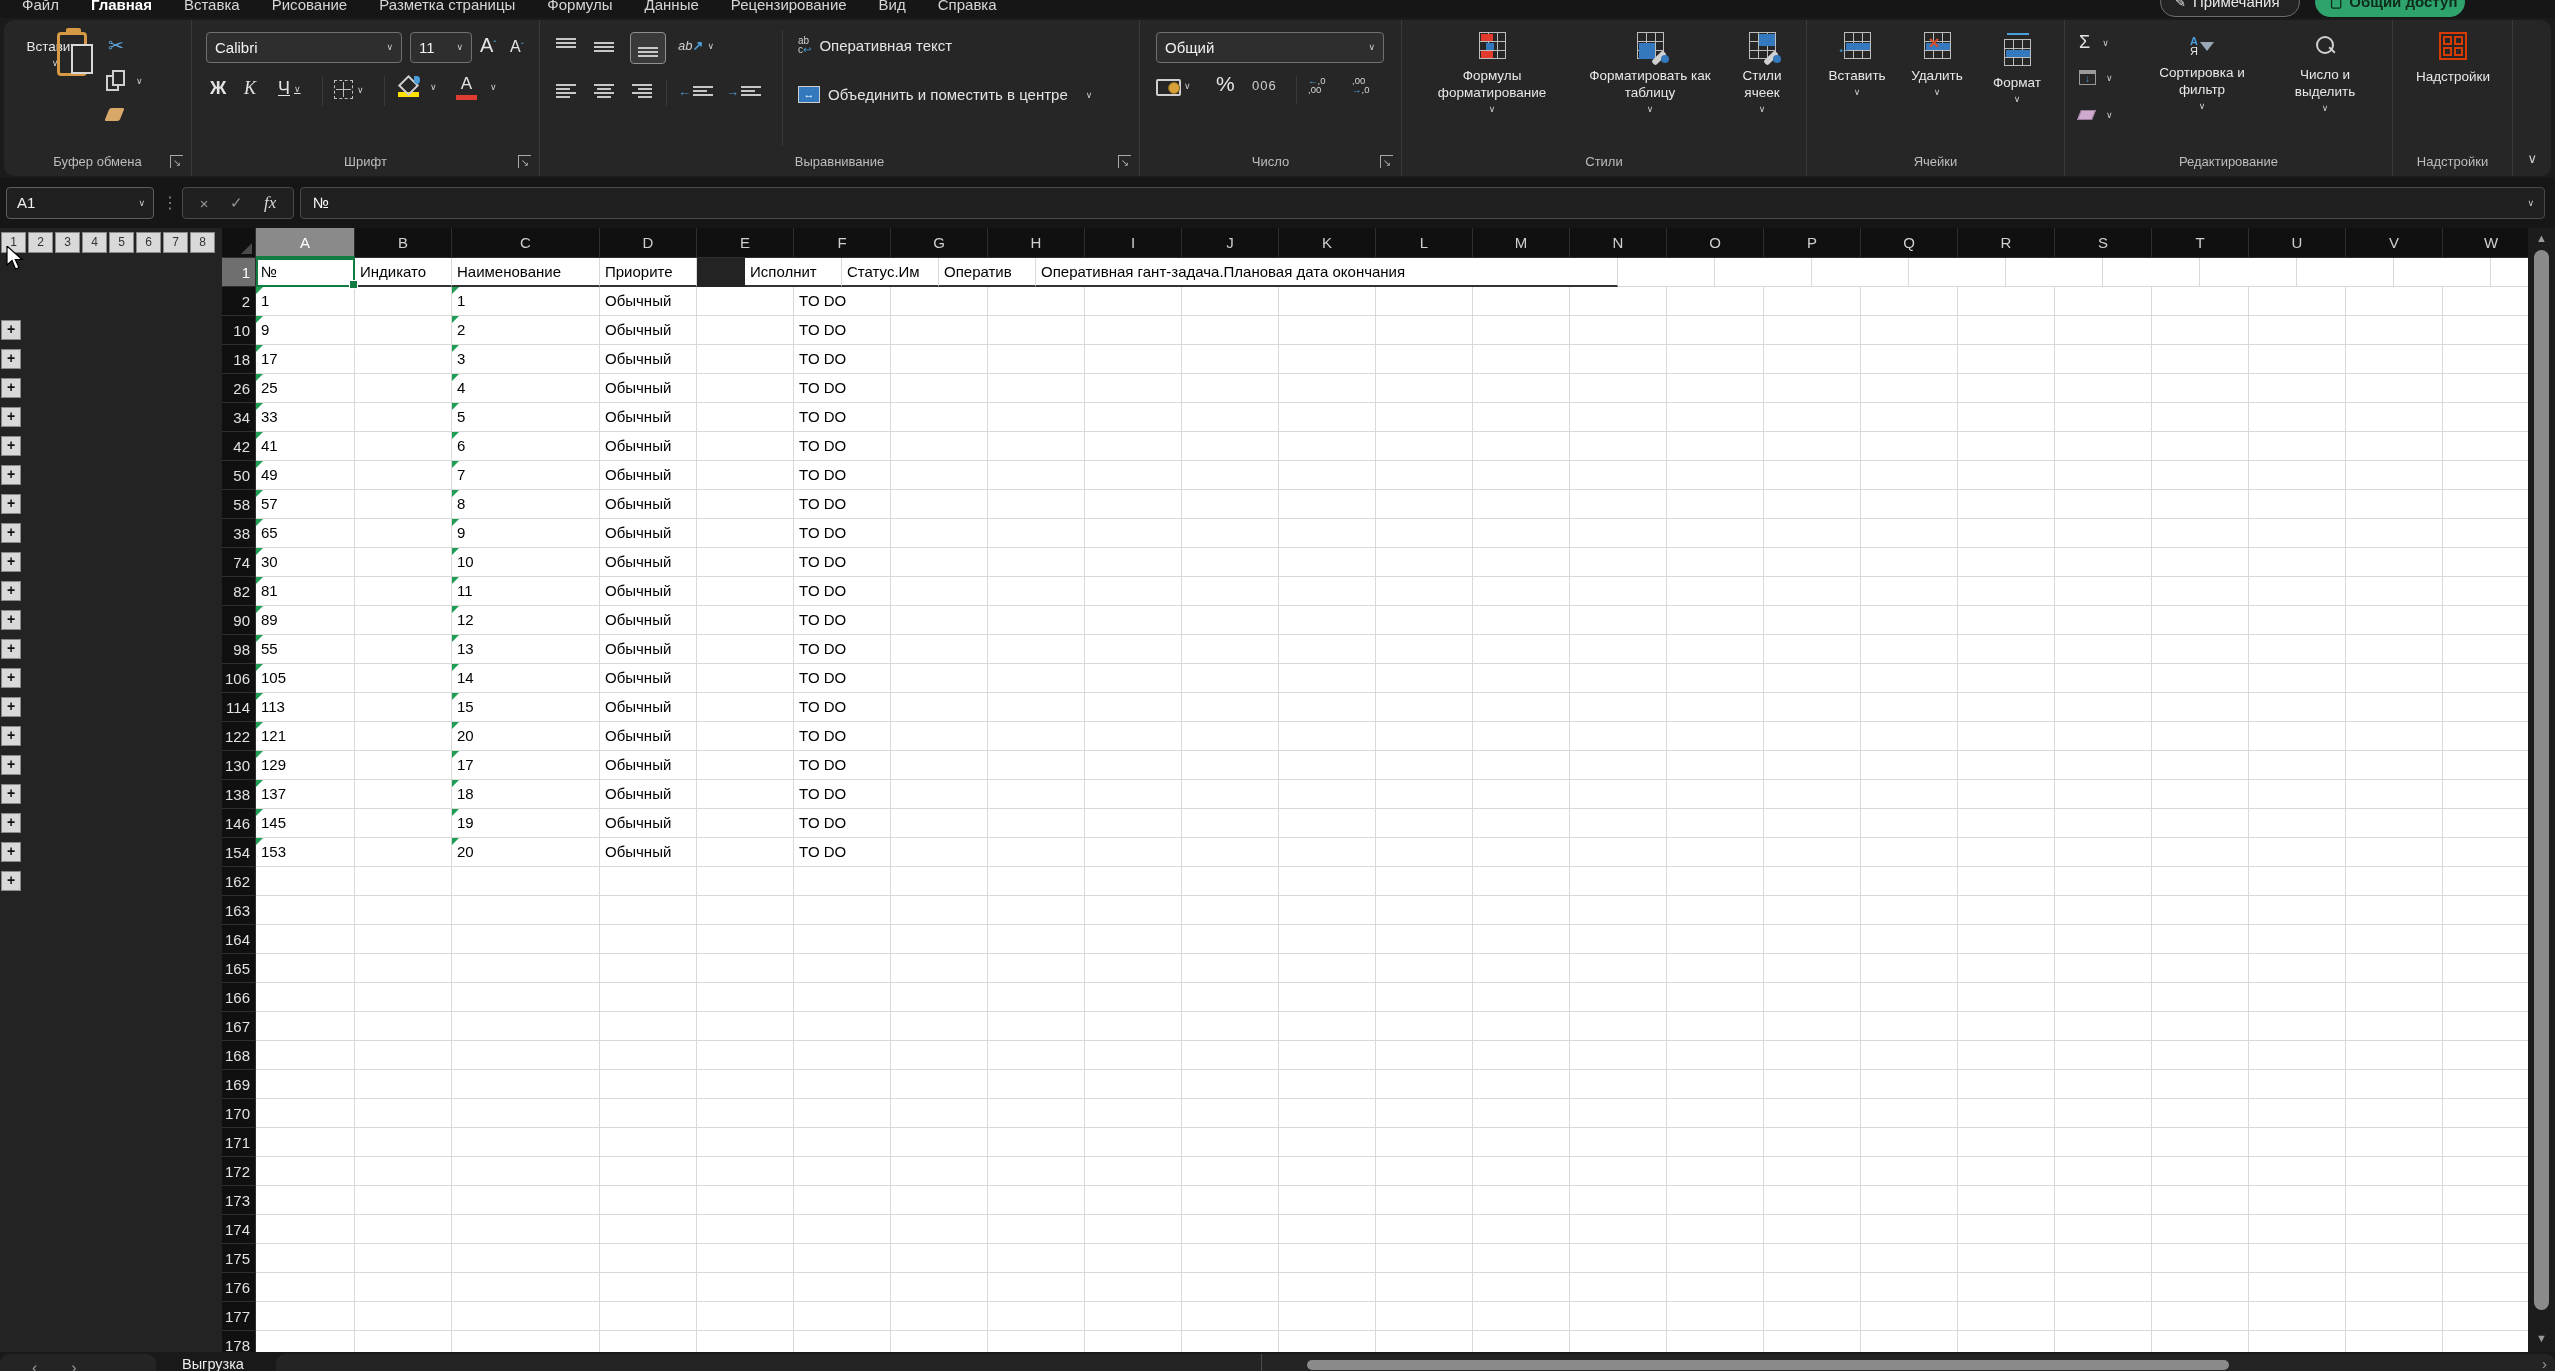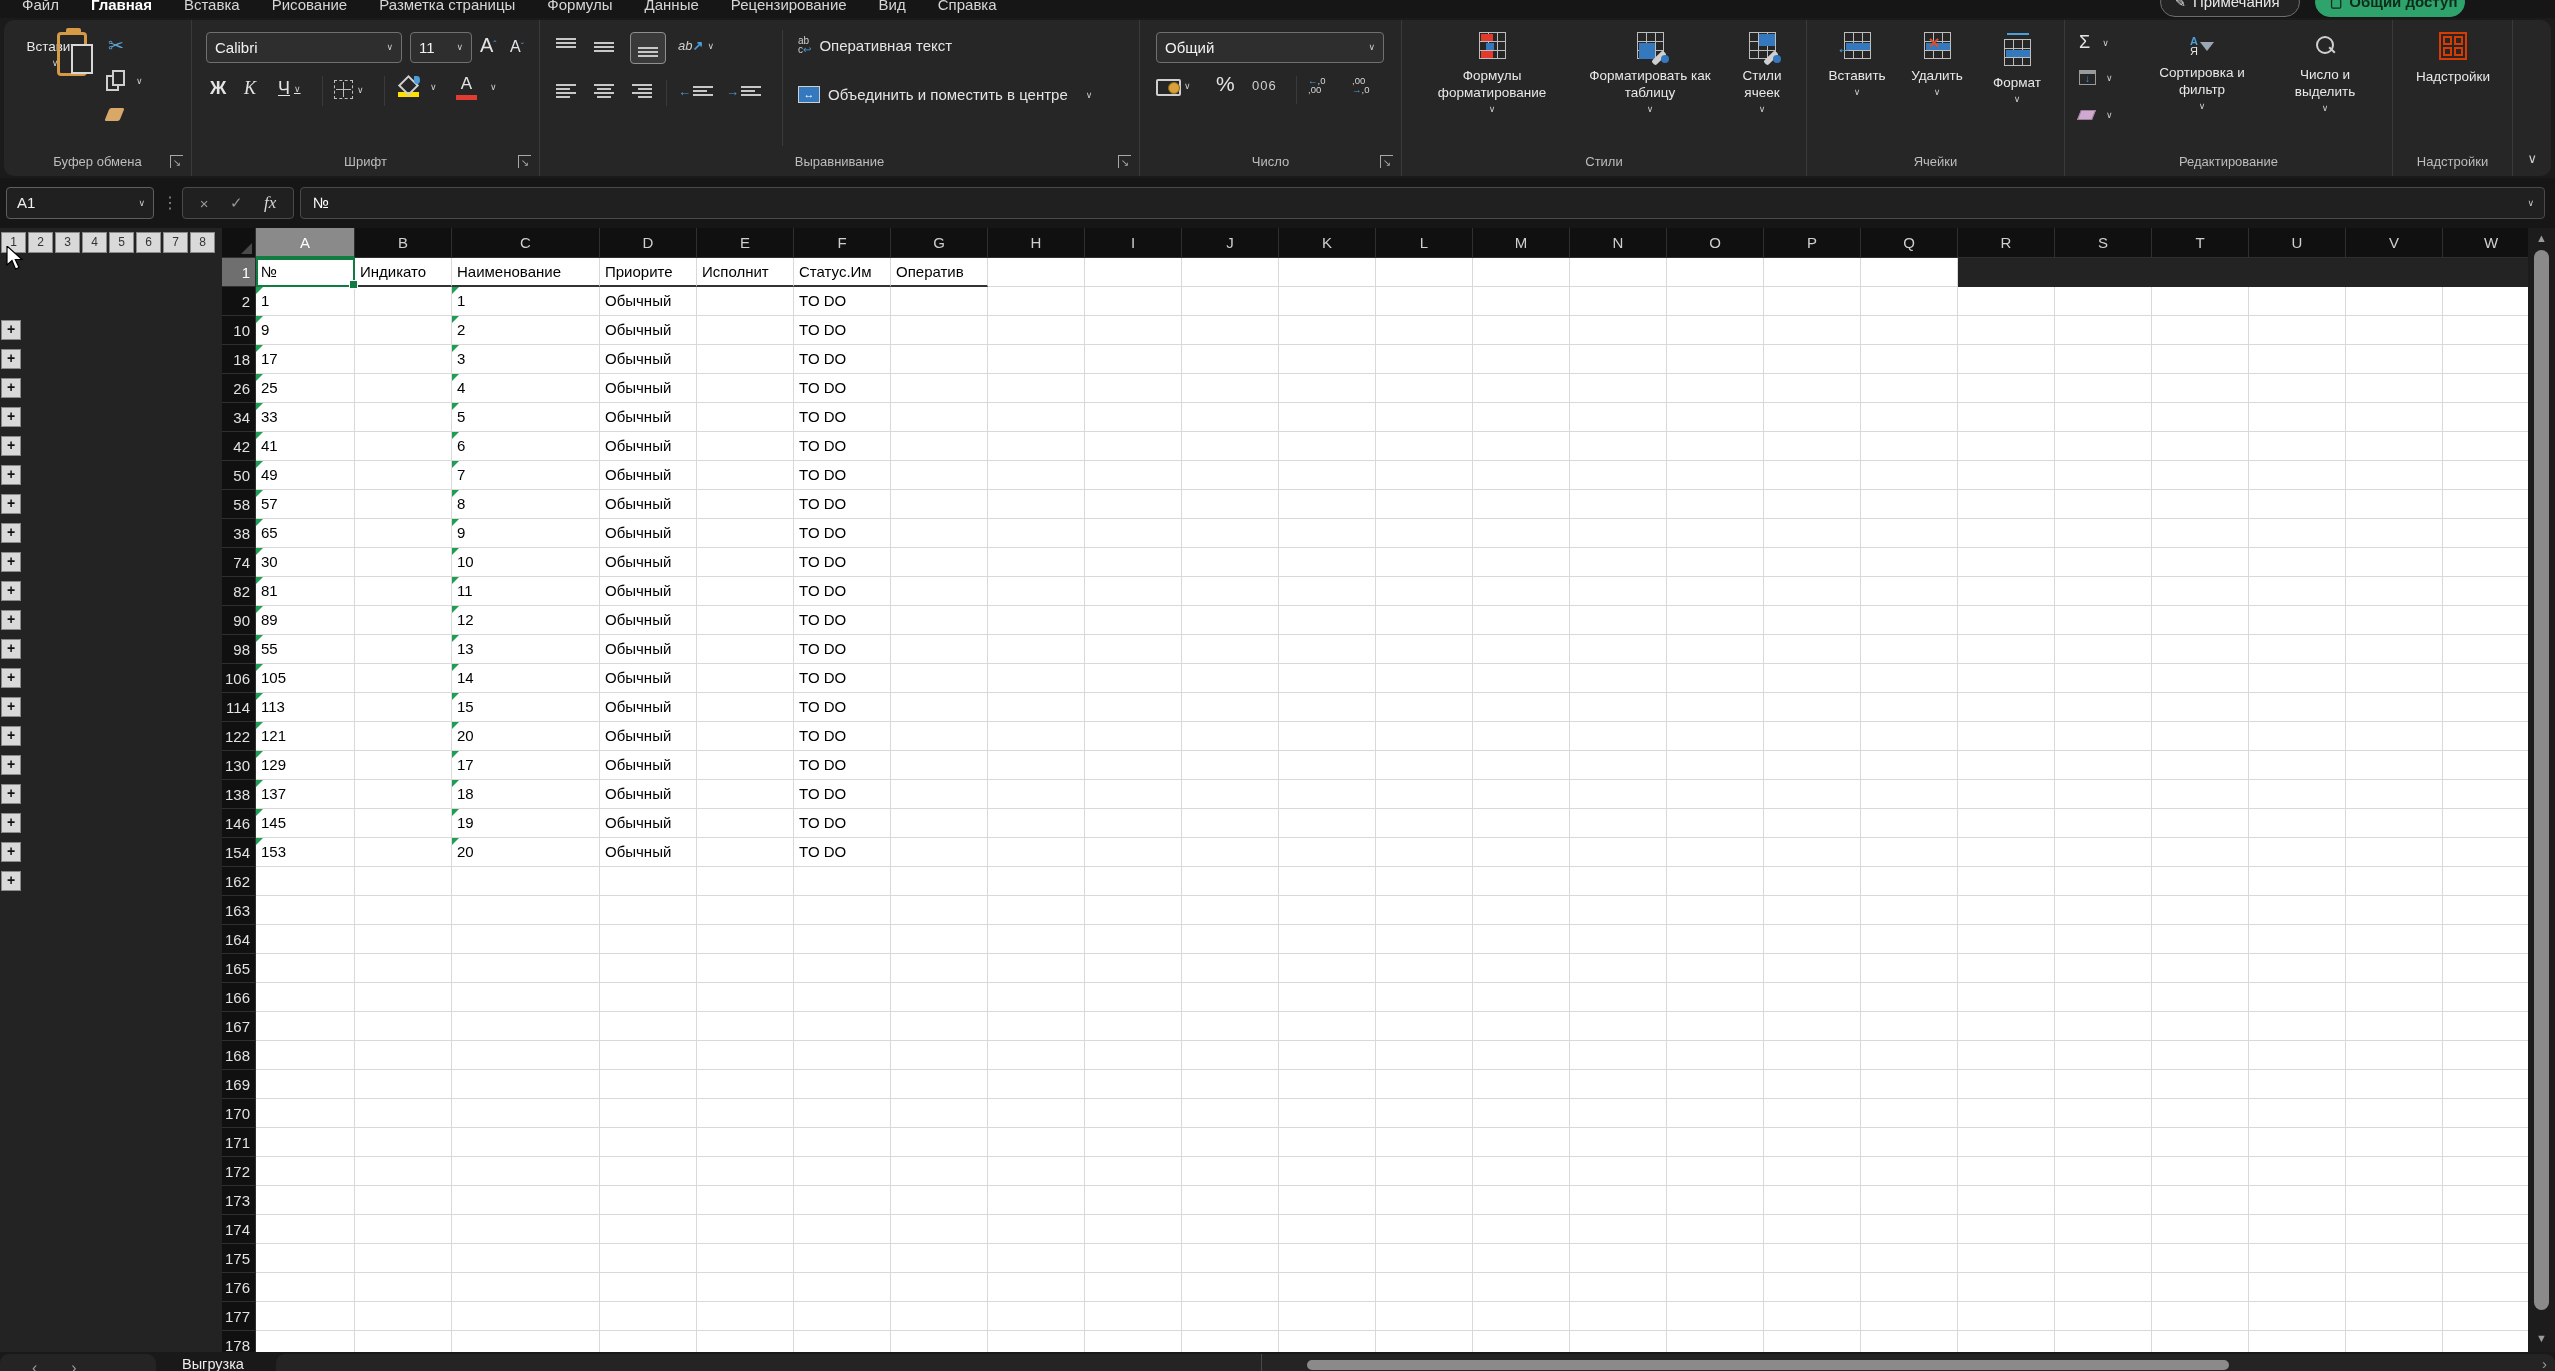--- a/index.html
+++ b/index.html
@@ -510,23 +510,24 @@
         <div class="ch" style="width: 97px;">V</div>
         <div class="ch" style="width: 97px;">W</div>
       </div>
     <div id="rows">
         <div class="grow">
           <div class="rh sel">1</div>
           <div class="cell hdrb sel" style="width: 99px;">№</div>
           <div class="cell hdrb" style="width: 97px;">Индикато</div>
           <div class="cell hdrb" style="width: 148px;">Наименование</div>
           <div class="cell hdrb" style="width: 97px;">Приорите</div>
-          <div class="cell hdrb" style="width: 97px;">Исполнит</div>
+          <div class="cell hdrb" style="width: 97px; margin-left: 48px;">Исполнит</div>
           <div class="cell hdrb" style="width: 97px;">Статус.Им</div>
           <div class="cell hdrb" style="width: 97px;">Оператив</div>
+          <div class="cell hdrb" style="width: 582px;">Оперативная гант-задача.Плановая дата окончания</div>
           <div class="cell" style="width: 97px;"></div>
           <div class="cell" style="width: 97px;"></div>
           <div class="cell" style="width: 97px;"></div>
           <div class="cell" style="width: 97px;"></div>
           <div class="cell" style="width: 97px;"></div>
           <div class="cell" style="width: 97px;"></div>
           <div class="cell" style="width: 97px;"></div>
           <div class="cell" style="width: 97px;"></div>
           <div class="cell" style="width: 97px;"></div>
           <div class="cell" style="width: 97px;"></div>

